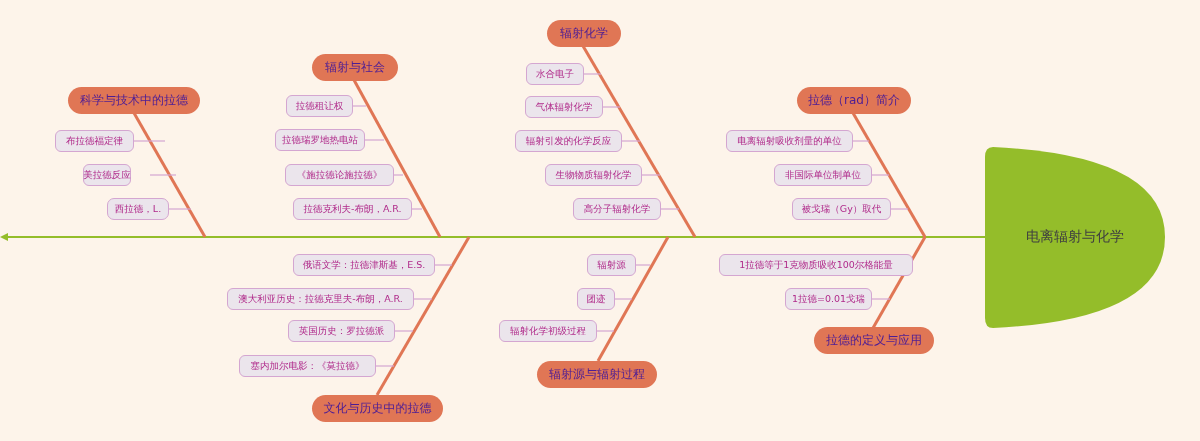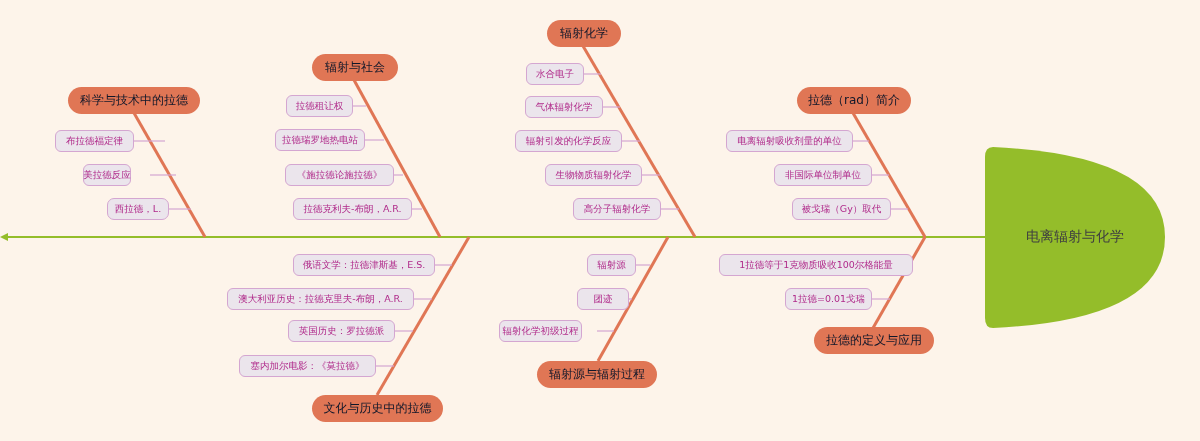--- a/index.html
+++ b/index.html
@@ -11,21 +11,21 @@
   }
   #canvas { position: absolute; left: 0; top: 0; width: 1200px; height: 441px; }
   .node {
     position: absolute;
     box-sizing: border-box;
     white-space: nowrap;
     display: flex; align-items: center; justify-content: center;
   }
   .main {
     background: #e07655;
-    color: #0f172a;
+    color: #4c1d95;
     border-radius: 14px;
     height: 27px;
     font-size: 12px;
     padding: 0 12px;
   }
   .sub {
     background: #ebe5ec;
     color: #b02a8a;
     border: 1.5px solid #d4a6d1;
     border-radius: 6px;
@@ -123,17 +123,17 @@
 <div class="node sub" style="left:726px; top:130px; width:127px;">电离辐射吸收剂量的单位</div>
 <div class="node sub" style="left:774px; top:164px; width:98px;">非国际单位制单位</div>
 <div class="node sub" style="left:792px; top:198px; width:99px;">被戈瑞（Gy）取代</div>
 
 <div class="node sub" style="left:293px; top:254px; width:142px;">俄语文学：拉德津斯基，E.S.</div>
 <div class="node sub" style="left:227px; top:288px; width:187px;">澳大利亚历史：拉德克里夫-布朗，A.R.</div>
 <div class="node sub" style="left:288px; top:320px; width:107px;">英国历史：罗拉德派</div>
 <div class="node sub" style="left:239px; top:355px; width:137px;">塞内加尔电影：《莫拉德》</div>
 
 <div class="node sub" style="left:587px; top:254px; width:49px;">辐射源</div>
-<div class="node sub" style="left:577px; top:288px; width:52px;">团迹</div>
-<div class="node sub" style="left:499px; top:320px; width:83px;">辐射化学初级过程</div>
+<div class="node sub" style="left:577px; top:288px; width:38px;">团迹</div>
+<div class="node sub" style="left:499px; top:320px; width:98px;">辐射化学初级过程</div>
 
 <div class="node sub" style="left:719px; top:254px; width:194px;">1拉德等于1克物质吸收100尔格能量</div>
 <div class="node sub" style="left:785px; top:288px; width:87px;">1拉德=0.01戈瑞</div>
 
 </body></html>

